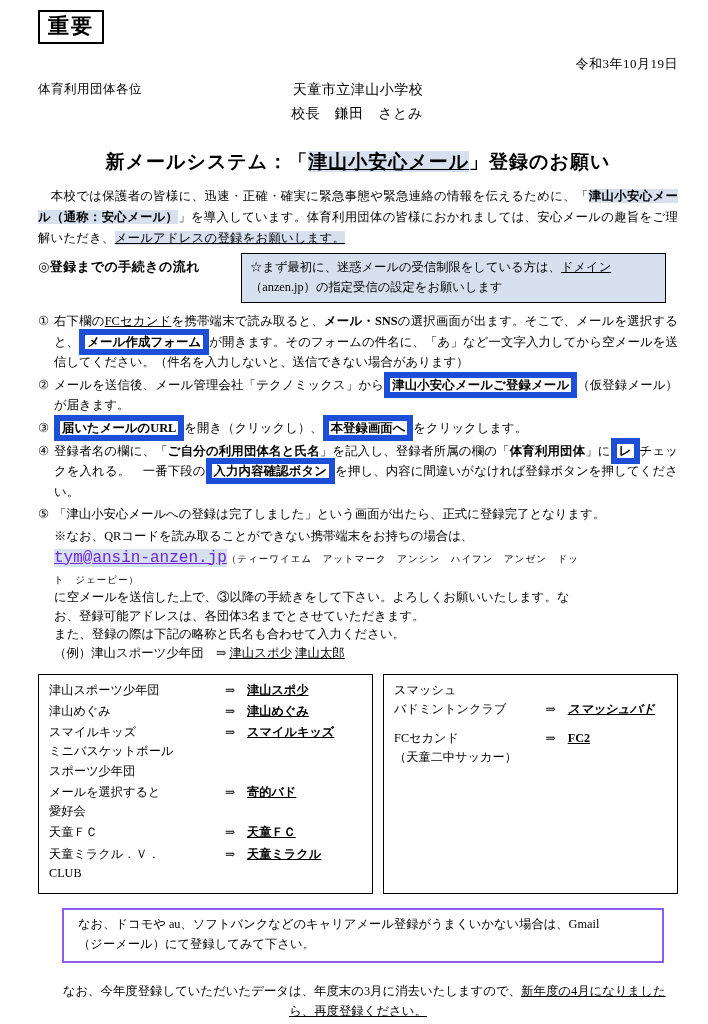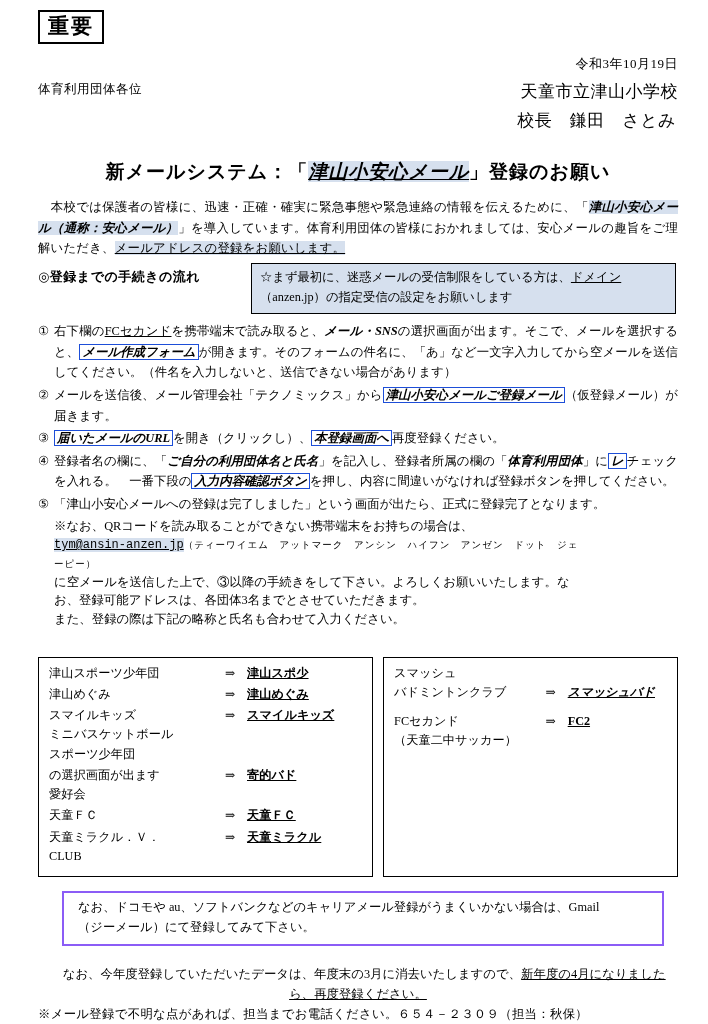--- a/index.html
+++ b/index.html
@@ -46,22 +46,22 @@
     font-size: 13px;
     margin-top: 10px;
     letter-spacing: 0.5px;
   }
   .to-line {
     font-size: 12.5px;
     margin-top: 6px;
     letter-spacing: 0.5px;
   }
   .from-block {
-    text-align: right;
-    font-size: 17px;
+    text-align: center;
+    font-size: 14px;
     margin-top: -20px;
     line-height: 1.7;
     letter-spacing: 0.5px;
   }
   .from-block .fb2 {
     padding-right: 2px;
   }
   .doc-title {
     text-align: center;
     font-size: 19px;
@@ -71,36 +71,36 @@
   }
   .doc-title .u {
     text-decoration: underline;
   }
   p.body {
     margin: 10px 0 0 0;
     text-align: justify;
     line-height: 1.68;
     letter-spacing: 0.2px;
   }
-  .bold { font-weight: bold; font-style: italic; }
+  .bold { font-weight: bold; }
   .ul { text-decoration: underline; }
   .hl { background: #d6e0ee; }
   .box-outline {
-    border: 1px solid #1d4ed8;
+    border: 6px solid #1d4ed8;
     padding: 0 2px;
   }
   .flow-head {
     margin-top: 8px;
     font-weight: bold;
     font-size: 13px;
     letter-spacing: 0.5px;
   }
   .notice-box {
     position: absolute;
-    right: 2px;
+    right: 12px;
     top: -4px;
     width: 425px;
     border: 1px solid #000;
     background: #d6e0ee;
     padding: 4px 8px 5px 8px;
     font-size: 12.3px;
     line-height: 1.6;
     box-sizing: border-box;
   }
   .flow-row {
@@ -125,35 +125,35 @@
     top: 0;
   }
   .qr {
     position: absolute;
     right: 2px;
     top: 516px;
     width: 85px;
     height: 85px;
   }
   .mail-link {
-    color: #000000;
+    color: #6d28d9;
     text-decoration: underline;
     background: #d6e0ee;
     font-family: "Liberation Mono", monospace;
-    font-size: 12px;
+    font-size: 16px;
   }
   .ruby {
     font-size: 9.5px;
     letter-spacing: 1px;
   }
   
   .clubs {
     display: flex;
     gap: 10px;
-    margin-top: 28px;
+    margin-top: 11px;
   }
   .club-box {
     border: 1px solid #000;
     padding: 6px 10px 8px 10px;
     box-sizing: border-box;
     font-size: 12.2px;
     line-height: 1.58;
   }
   .club-box.left { width: 349px; }
   .club-box.right { width: 307px; }
@@ -230,40 +230,45 @@
       <li>
         <span class="num">①</span>
         <span><span>右下欄の</span><span class="ul">FCセカンド</span><span>を携帯端末で読み取ると、</span><span class="bold">メール・SNS</span><span>の選択画面が出ます。そこで、メールを選択すると、</span><span class="bold box-outline">メール作成フォーム</span><span>が開きます。そのフォームの件名に、「あ」など一文字入力してから空メールを送信してください。（件名を入力しないと、送信できない場合があります）</span></span>
       </li>
       <li>
         <span class="num">②</span>
         <span><span>メールを送信後、メール管理会社「テクノミックス」から</span><span class="bold box-outline">津山小安心メールご登録メール</span><span>（仮登録メール）が届きます。</span></span>
       </li>
       <li>
         <span class="num">③</span>
-        <span><span class="bold box-outline">届いたメールのURL</span><span>を開き（クリックし）、</span><span class="bold box-outline">本登録画面へ</span><span>再度登録ください。</span></span>
+        <span><span class="bold box-outline">届いたメールのURL</span><span>を開き（クリックし）、</span><span class="bold box-outline">本登録画面へ</span><span>をクリックします。</span></span>
       </li>
       <li>
         <span class="num">④</span>
         <span><span>登録者名の欄に、「</span><span class="bold">ご自分の利用団体名と氏名</span><span>」を記入し、登録者所属の欄の「</span><span class="bold">体育利用団体</span><span>」に</span><span class="bold box-outline">レ</span><span>チェックを入れる。　一番下段の</span><span class="bold box-outline">入力内容確認ボタン</span><span>を押し、内容に間違いがなければ登録ボタンを押してください。</span></span>
       </li>
       <li>
         <span class="num">⑤</span>
         <span>「津山小安心メールへの登録は完了しました」という画面が出たら、正式に登録完了となります。</span>
       </li>
     </ol>
 
     <div style="position:relative;">
       <div style="padding-left:16px; width:528px;">
         <div>※なお、QRコードを読み取ることができない携帯端末をお持ちの場合は、</div>
         <div>
           <span class="mail-link">tym@ansin-anzen.jp</span><span class="ruby">（ティーワイエム　アットマーク　アンシン　ハイフン　アンゼン　ドット　ジェーピー）</span>
         </div>
         <div>に空メールを送信した上で、③以降の手続きをして下さい。よろしくお願いいたします。なお、登録可能アドレスは、各団体3名までとさせていただきます。</div>
         <div>また、登録の際は下記の略称と氏名も合わせて入力ください。</div>
+        <div>
+          <span>（例）津山スポーツ少年団　⇒</span>
+          <span class="ul">津山スポ少</span>
+          <span class="ul">津山太郎</span>
+        </div>
       </div>
       <svg class="qr" viewBox="0 0 29 29" shape-rendering="crispEdges">
         <rect width="29" height="29" fill="#fff"></rect>
         <g fill="#000">
           <rect x="0" y="0" width="7" height="1"></rect>
             <rect x="0" y="6" width="7" height="1"></rect>
           <rect x="0" y="0" width="1" height="7"></rect>
             <rect x="6" y="0" width="1" height="7"></rect>
           <rect x="2" y="2" width="3" height="3"></rect>
           <rect x="22" y="0" width="7" height="1"></rect>
@@ -502,21 +507,21 @@
             <td class="abbr">津山めぐみ</td>
           </tr>
           <tr>
             <td class="name" style="white-space:pre-line;">スマイルキッズ
 ミニバスケットボール
 スポーツ少年団</td>
             <td class="arrow">⇒</td>
             <td class="abbr">スマイルキッズ</td>
           </tr>
           <tr>
-            <td class="name" style="white-space:pre-line;">の選択画面が出ます
+            <td class="name" style="white-space:pre-line;">メールを選択すると
 愛好会</td>
             <td class="arrow">⇒</td>
             <td class="abbr">寄的バド</td>
           </tr>
           <tr>
             <td class="name">天童ＦＣ</td>
             <td class="arrow">⇒</td>
             <td class="abbr">天童ＦＣ</td>
           </tr>
           <tr>

